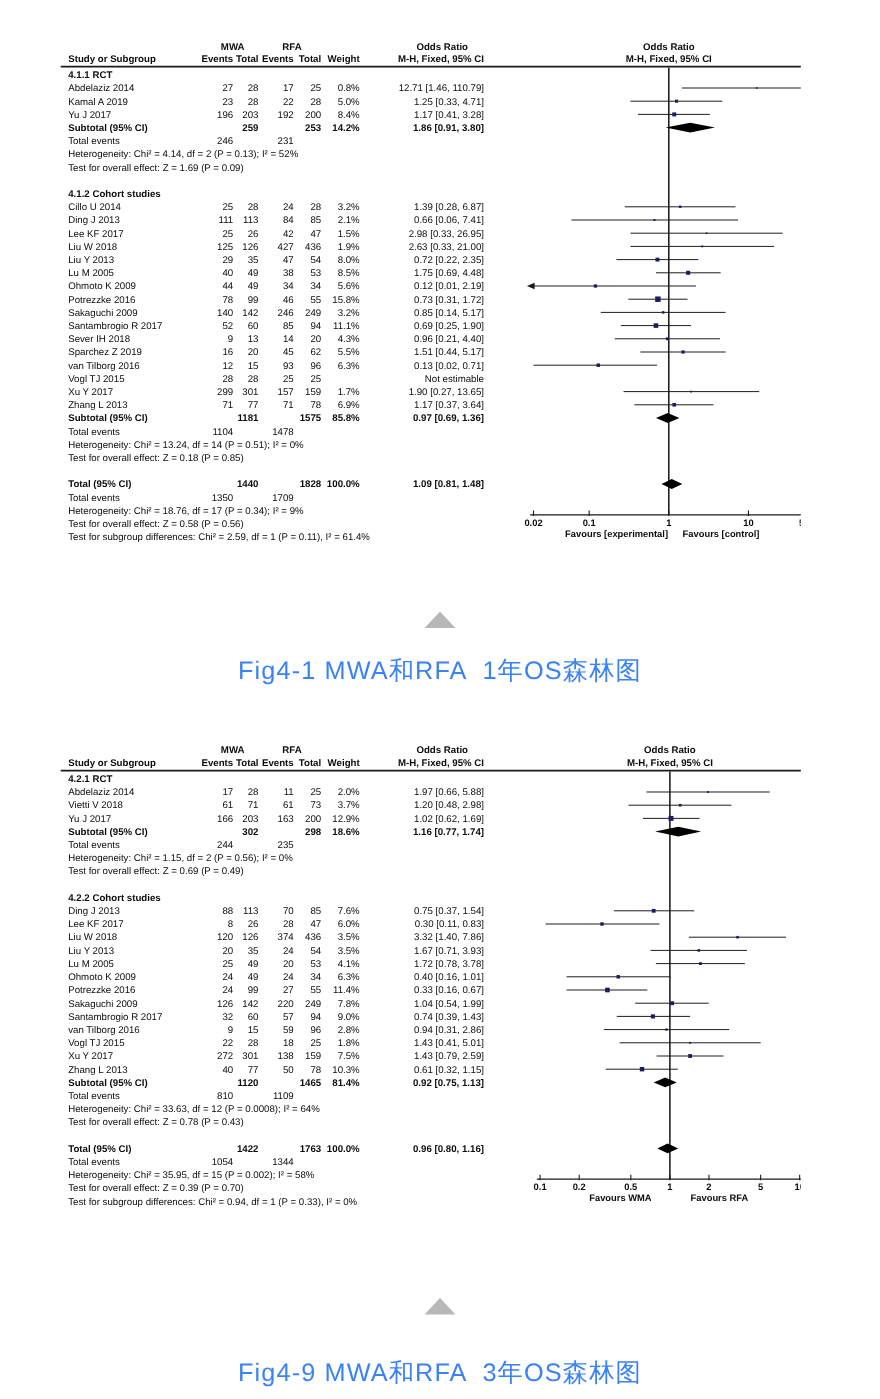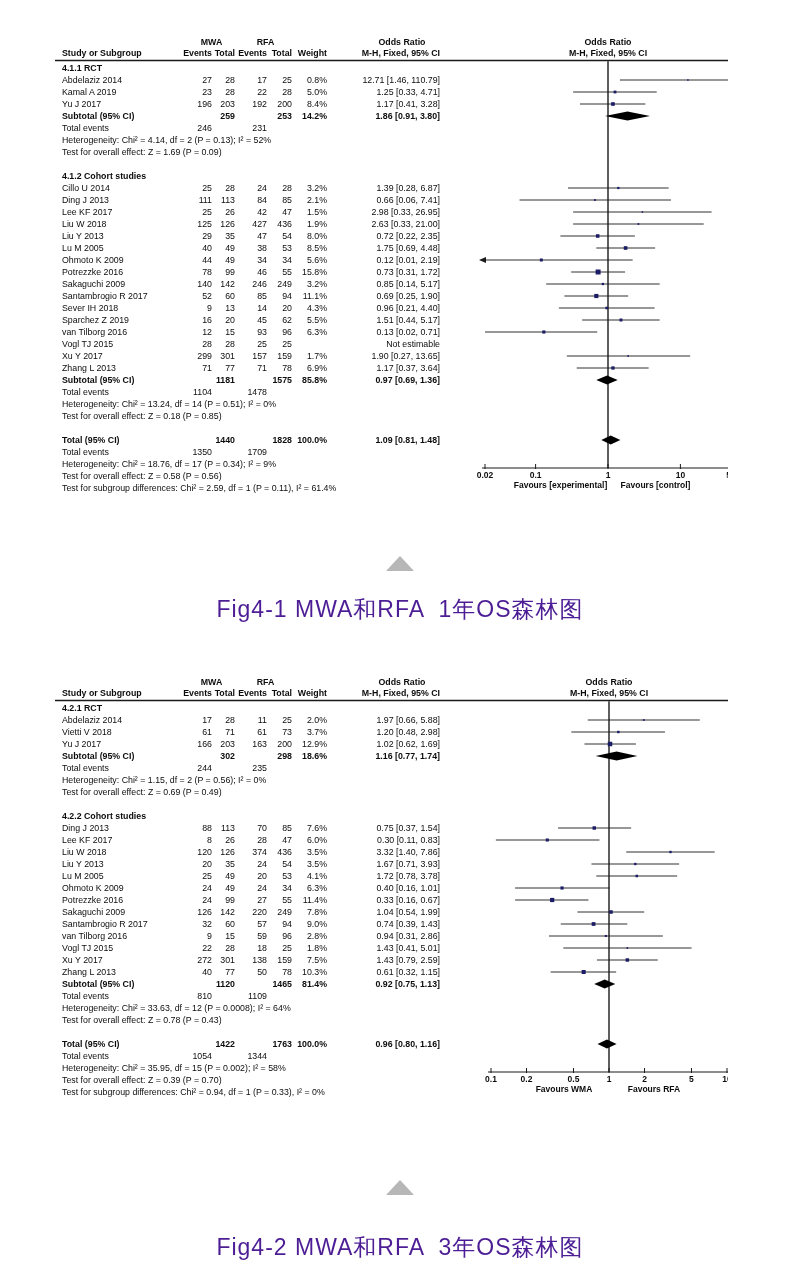--- a/index.html
+++ b/index.html
@@ -8,21 +8,21 @@
   figure.plot{position:absolute;margin:0;padding:0;}
   #plot-0{left:55px;top:33px;width:706px;height:480px;}
   #plot-1{left:55px;top:673px;width:706px;height:445px;}
   svg text{font-family:"Liberation Sans",sans-serif;}
   .triangle{position:absolute;width:0;height:0;left:386px;
             border-left:14px solid transparent;border-right:14px solid transparent;
             border-bottom:15px solid #b7b7b7;}
   #tri-1{top:556px;}
   #tri-2{top:1180px;}
   .caption{position:absolute;left:0;width:800px;text-align:center;margin:0;
-           font-size:23px;font-weight:400;color:#4c1d95;letter-spacing:1px;white-space:pre;}
+           font-size:23px;font-weight:400;color:#3b82f6;letter-spacing:1px;white-space:pre;}
   #caption-1{top:594px;}
   #caption-2{top:1232px;}
 </style>
 </head>
 <body>
 
 <div class="page">
   <figure class="plot" id="plot-0"><svg width="700" height="469" viewBox="0 0 700 469">
         <text x="156.5" y="12" font-size="8.8" fill="#0c0c0c" text-anchor="middle" font-weight="bold">MWA</text>
         <text x="210.5" y="12" font-size="8.8" fill="#0c0c0c" text-anchor="middle" font-weight="bold">RFA</text>
@@ -467,14 +467,14 @@
         <line x1="589.5215394883498" y1="395" x2="589.5215394883498" y2="400" stroke="#1a1a1a" stroke-width="1"></line>
         <text x="589.5215394883498" y="409" font-size="8.5" fill="#0c0c0c" text-anchor="middle" font-weight="bold">2</text>
         <line x1="636.4784605116502" y1="395" x2="636.4784605116502" y2="400" stroke="#1a1a1a" stroke-width="1"></line>
         <text x="636.4784605116502" y="409" font-size="8.5" fill="#0c0c0c" text-anchor="middle" font-weight="bold">5</text>
         <line x1="672" y1="395" x2="672" y2="400" stroke="#1a1a1a" stroke-width="1"></line>
         <text x="672" y="409" font-size="8.5" fill="#0c0c0c" text-anchor="middle" font-weight="bold">10</text>
         <text x="509" y="419" font-size="8.5" fill="#0c0c0c" text-anchor="middle" font-weight="bold">Favours WMA</text>
         <text x="599" y="419" font-size="8.5" fill="#0c0c0c" text-anchor="middle" font-weight="bold">Favours RFA</text>
       </svg></figure>
   <div class="triangle" id="tri-2"></div>
-  <h2 class="caption" id="caption-2">Fig4-2 MWA和RFA  3年OS森林图</h2>
+  <h2 class="caption" id="caption-2">Fig4-9 MWA和RFA  3年OS森林图</h2>
 </div>
 
 </body></html>

